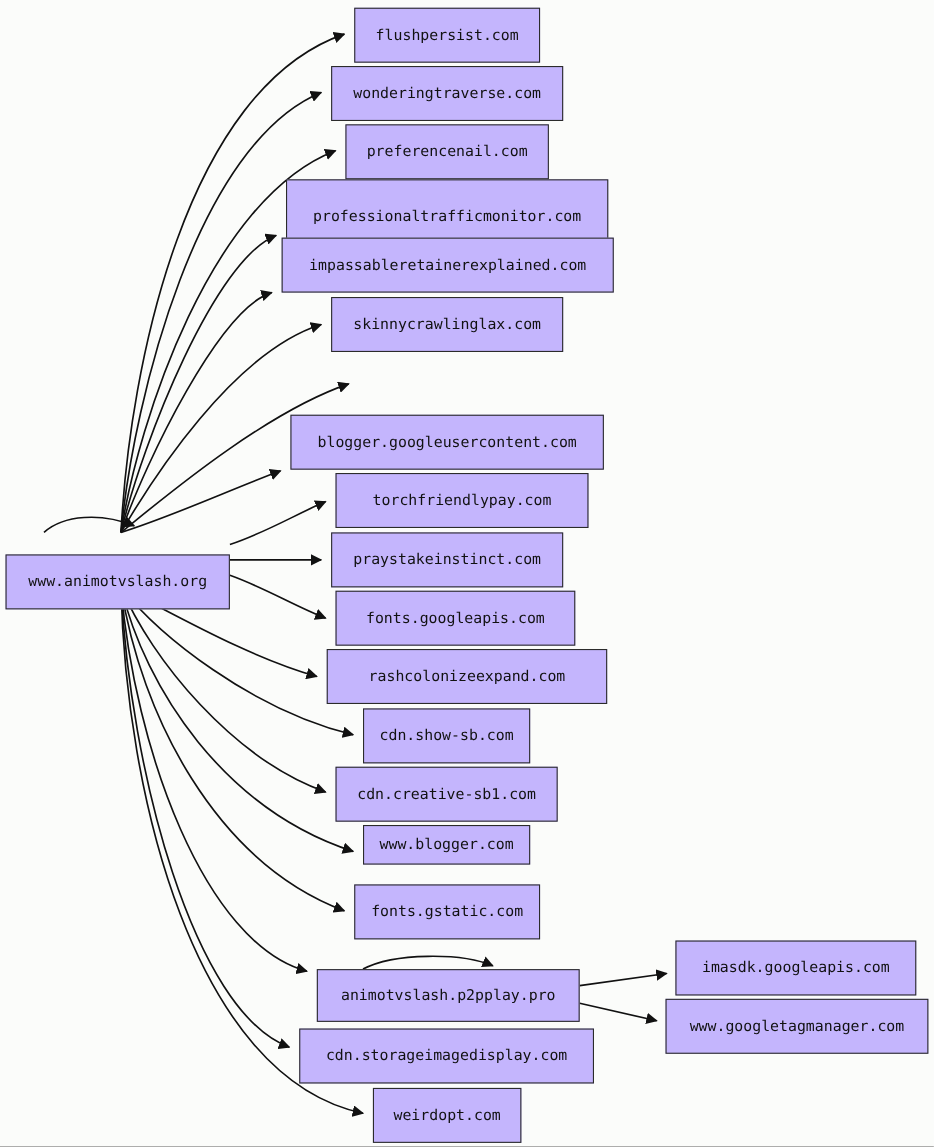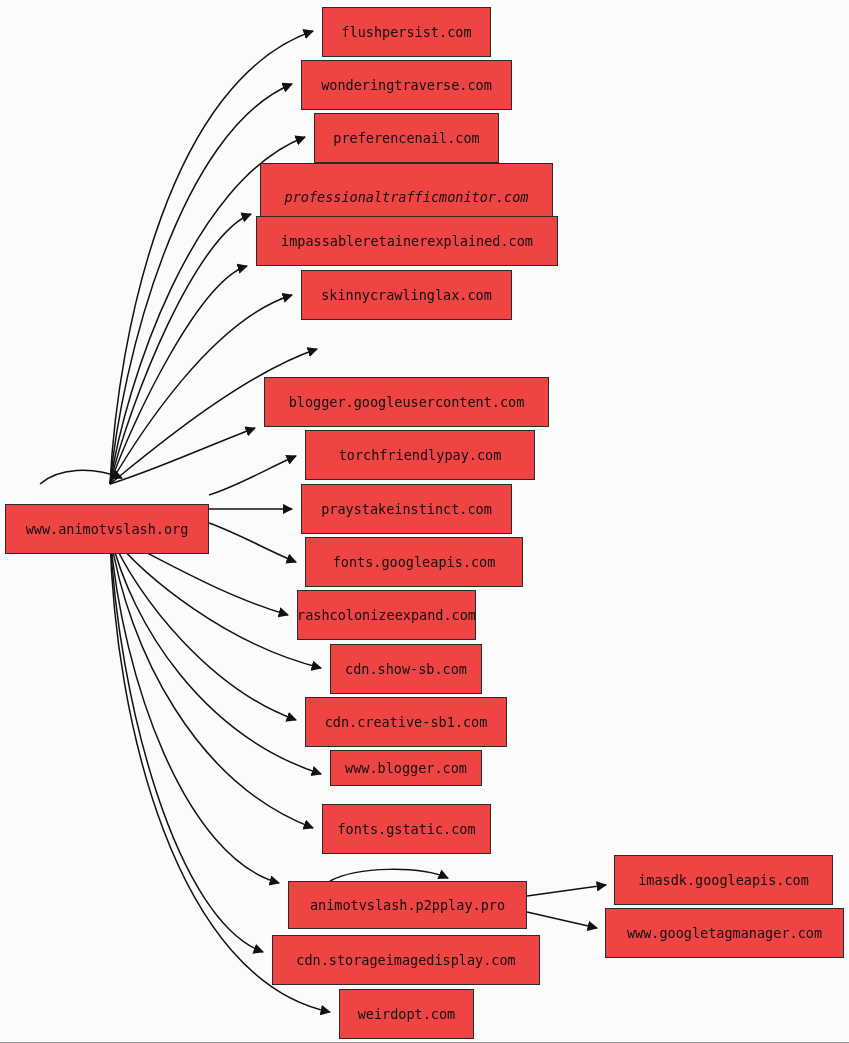--- a/index.html
+++ b/index.html
@@ -22,21 +22,21 @@
     position: absolute;
     left: 0;
     top: 0;
     width: 849px;
     height: 1043px;
     pointer-events: none;
   }
   .node {
     position: absolute;
     box-sizing: border-box;
-    background: #ef4444;
+    background: #c4b5fd;
     border: 1.6px solid #2b2b2b;
     display: flex;
     align-items: center;
     justify-content: center;
     font-family: "DejaVu Sans Mono", "Liberation Mono", monospace;
     font-size: 13.5px;
     color: #111111;
     letter-spacing: 0px;
     white-space: nowrap;
     z-index: 5;
@@ -95,21 +95,21 @@
   </div>
 
   <div class="node" style="left:301px; top:60px; width:211px; height:50px;">
     <span>wonderingtraverse.com</span>
   </div>
 
   <div class="node" style="left:314px; top:113px; width:185px; height:50px;">
     <span>preferencenail.com</span>
   </div>
 
-  <div class="node" style="left:260px; top:163px; width:293px; height:67px;font-style:italic;">
+  <div class="node" style="left:260px; top:163px; width:293px; height:67px;">
     <span>professionaltrafficmonitor.com</span>
   </div>
 
   <div class="node" style="left:256px; top:216px; width:302px; height:50px;">
     <span>impassableretainerexplained.com</span>
   </div>
 
   <div class="node" style="left:301px; top:270px; width:211px; height:50px;">
     <span>skinnycrawlinglax.com</span>
   </div>
@@ -124,21 +124,21 @@
   </div>
 
   <div class="node" style="left:301px; top:484px; width:211px; height:50px;">
     <span>praystakeinstinct.com</span>
   </div>
 
   <div class="node" style="left:305px; top:537px; width:218px; height:50px;">
     <span>fonts.googleapis.com</span>
   </div>
 
-  <div class="node" style="left:297px; top:590px; width:179px; height:50px;">
+  <div class="node" style="left:297px; top:590px; width:255px; height:50px;">
     <span>rashcolonizeexpand.com</span>
   </div>
 
   <div class="node" style="left:330px; top:644px; width:152px; height:50px;">
     <span>cdn.show-sb.com</span>
   </div>
 
   <div class="node" style="left:305px; top:697px; width:202px; height:50px;">
     <span>cdn.creative-sb1.com</span>
   </div>

